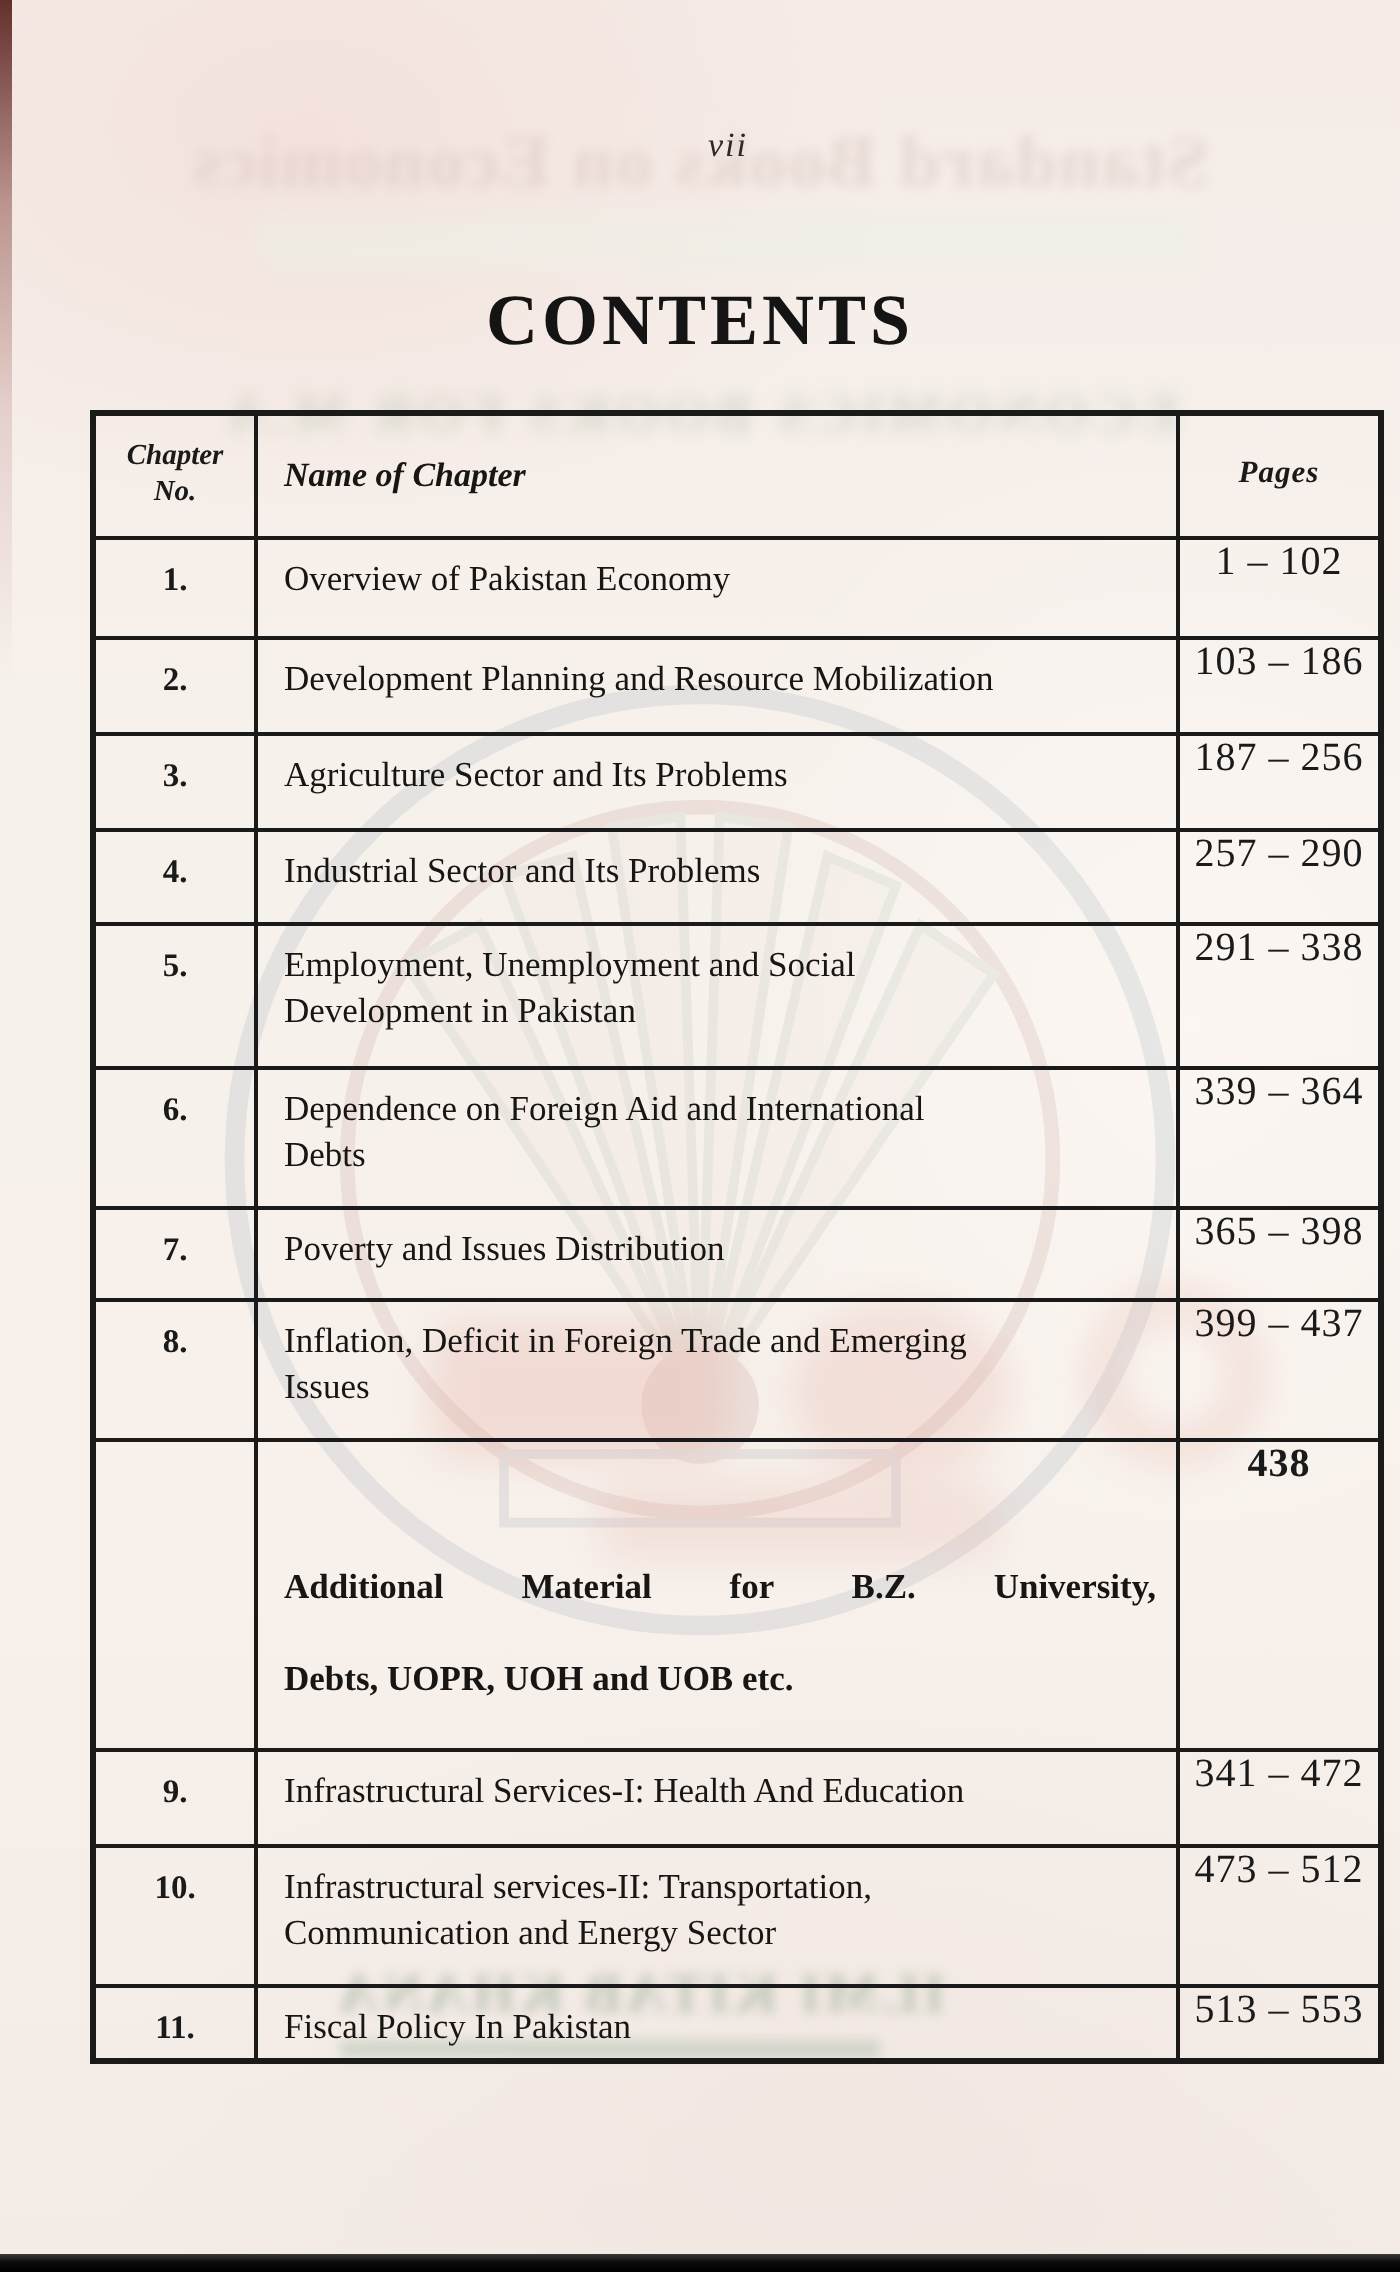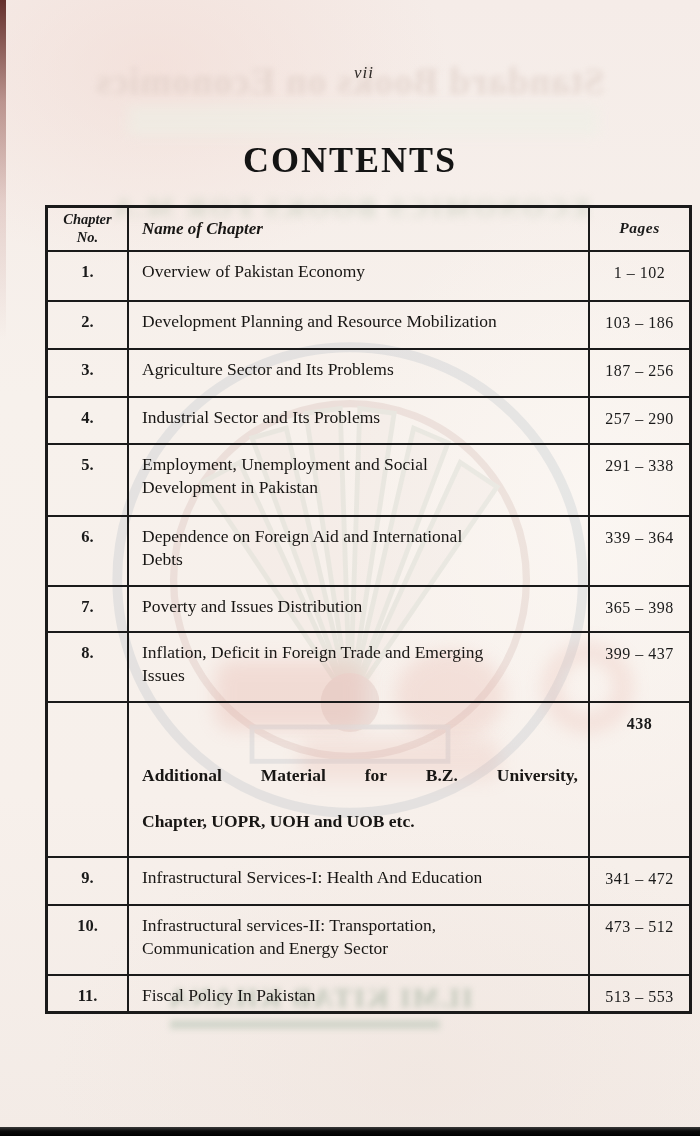--- a/index.html
+++ b/index.html
@@ -73,21 +73,21 @@
     position:absolute;left:45px;top:205px;width:610px;
     border-collapse:collapse;table-layout:fixed;
     border:3px solid #1a1a1a;
   }
   table.toc td{border:2px solid #1a1a1a;vertical-align:top;overflow:hidden;}
   td.no{width:77px;text-align:center;font-weight:bold;font-size:16.5px;padding-top:10px;}
   td.name{
     width:436px;padding:8px 10px 0 13px;font-size:17.5px;line-height:23px;
     color:#181614;white-space:pre-line;
   }
-  td.pages{width:97px;text-align:center;font-size:16px;padding-top:12px;letter-spacing:.5px;}
+  td.pages{width:97px;text-align:center;font-size:20px;padding-top:0;letter-spacing:.5px;}
   tr.head td{vertical-align:middle;font-weight:bold;font-style:italic;padding-top:0;}
   tr.head td.no{font-size:14.5px;line-height:1.25;white-space:pre-line;}
   tr.head td.name{font-size:17px;white-space:normal;padding-top:0;}
   tr.head td.pages{font-size:15.5px;padding-top:0;margin-left:35px;}
   tr.boldrow td{font-weight:bold;}
   .jl{text-align:justify;text-align-last:justify;margin-top:30px;}
 </style>
 </head>
 <body>
 
@@ -120,21 +120,21 @@
   <div class="pinkblob pb4"></div>
 
   <div class="ghost ghost-bottom">ILMI KITAB KHANA</div>
   <div class="ghost-bottom-line"></div>
 
   <div class="folio">vii</div>
   <div class="title">CONTENTS</div>
 
   <table class="toc">
     <tbody>
-        <tr class="head" style="height:44px">
+        <tr class="head" style="height:62px">
       <td class="no">Chapter
 No.</td>
       <td class="name">Name of Chapter</td>
       <td class="pages">Pages</td>
     </tr>
     <tr style="height:50px">
       <td class="no">1.</td>
       <td class="name">Overview of Pakistan Economy</td>
       <td class="pages">1 – 102</td>
     </tr>
@@ -173,21 +173,21 @@
     <tr style="height:70px">
       <td class="no">8.</td>
       <td class="name">Inflation, Deficit in Foreign Trade and Emerging
 Issues</td>
       <td class="pages">399 – 437</td>
     </tr>
     <tr class="boldrow" style="height:72px">
       <td class="no"></td>
       <td class="name">
         <div class="jl">Additional Material for B.Z. University,</div>
-        <div>Chapter, UOPR, UOH and UOB etc.</div>
+        <div>Debts, UOPR, UOH and UOB etc.</div>
       </td>
       <td class="pages">438</td>
     </tr>
     <tr style="height:48px">
       <td class="no">9.</td>
       <td class="name">Infrastructural Services-I: Health And Education</td>
       <td class="pages">341 – 472</td>
     </tr>
     <tr style="height:70px">
       <td class="no">10.</td>

